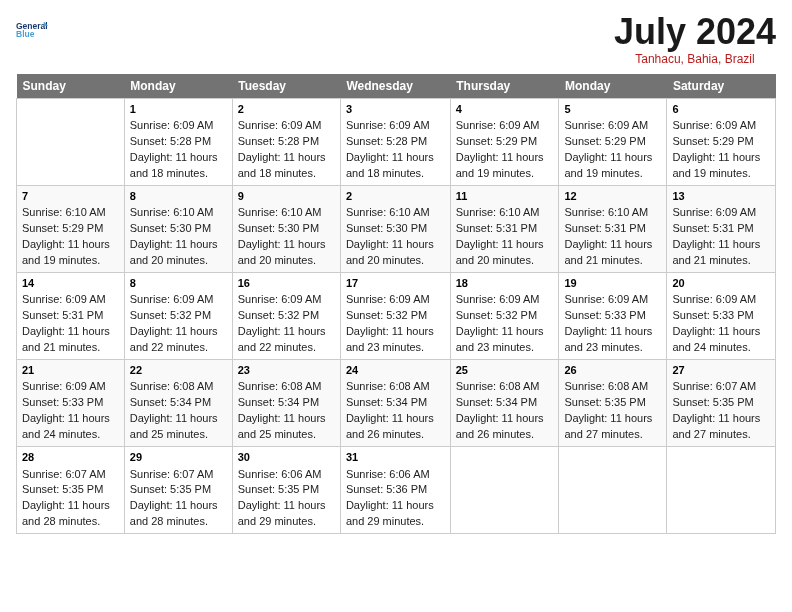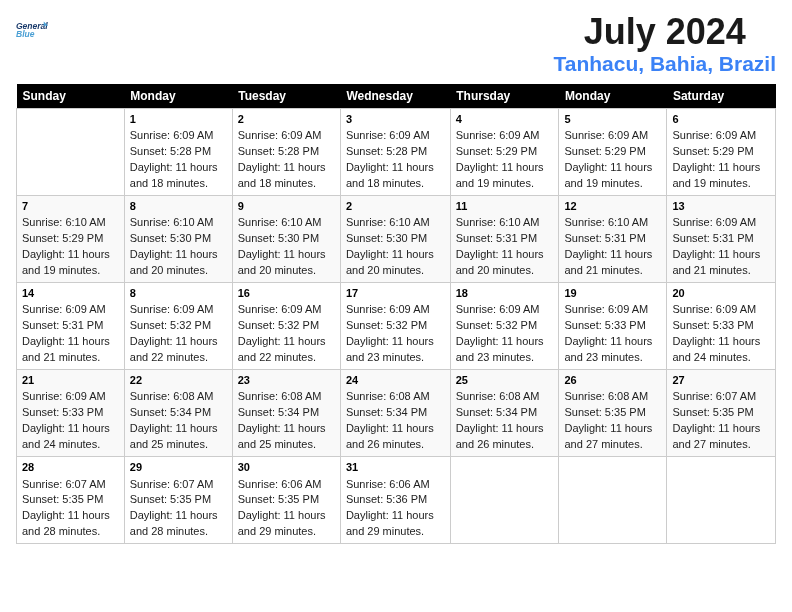--- a/index.html
+++ b/index.html
@@ -17,43 +17,41 @@
     .header-row {
       display: flex;
       justify-content: space-between;
       align-items: flex-start;
       margin-bottom: 8px;
     }
     .logo {
       display: flex;
       align-items: center;
       gap: 4px;
-      font-style: italic;
     }
     .title-block {
       text-align: center;
     }
     .main-title {
       font-size: 36px;
       font-weight: bold;
       color: #1a1a1a;
       line-height: 1.1;
     }
     .subtitle {
-      font-size: 21px;
-      color: #3b82f6;
-      font-weight: bold;
+      font-size: 12px;
+      color: #b91c1c;
     }
     table {
       width: 100%;
       border-collapse: collapse;
       font-size: 10.5px;
     }
     thead tr th {
-      background-color: #000000;
+      background-color: #737373;
       color: #fff;
       text-align: left;
       padding: 5px 6px;
       font-size: 12px;
       font-weight: bold;
     }
     tbody tr td {
       border: 1px solid #ccc;
       padding: 3px 5px;
       vertical-align: top;

